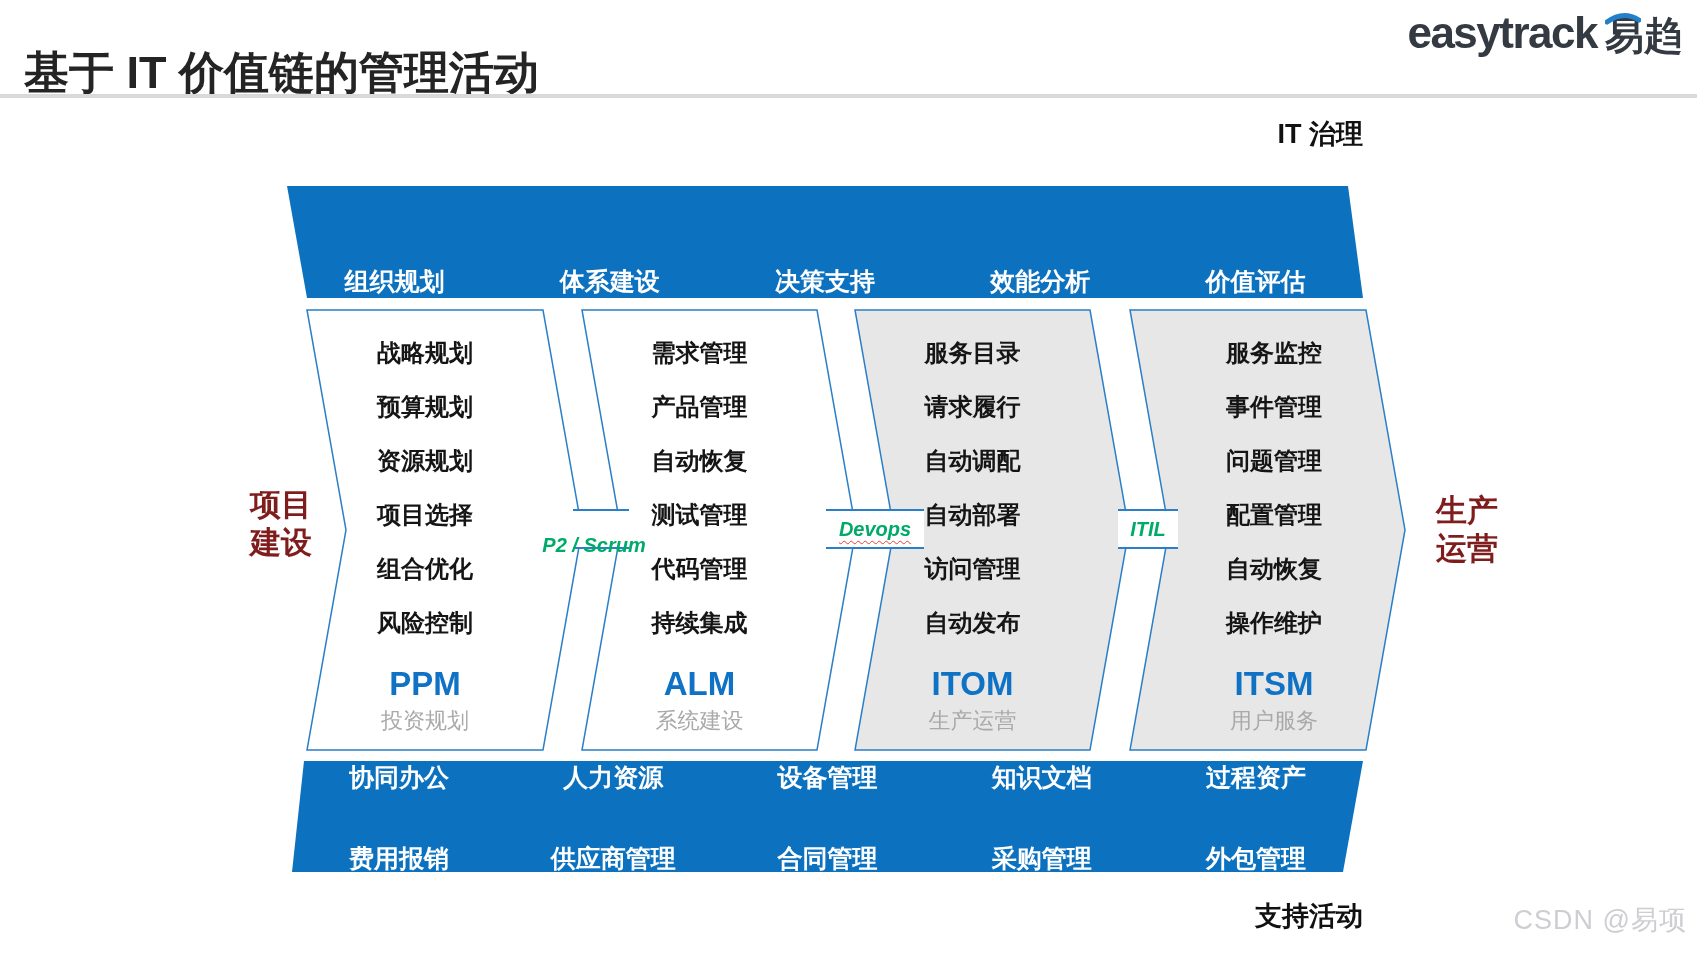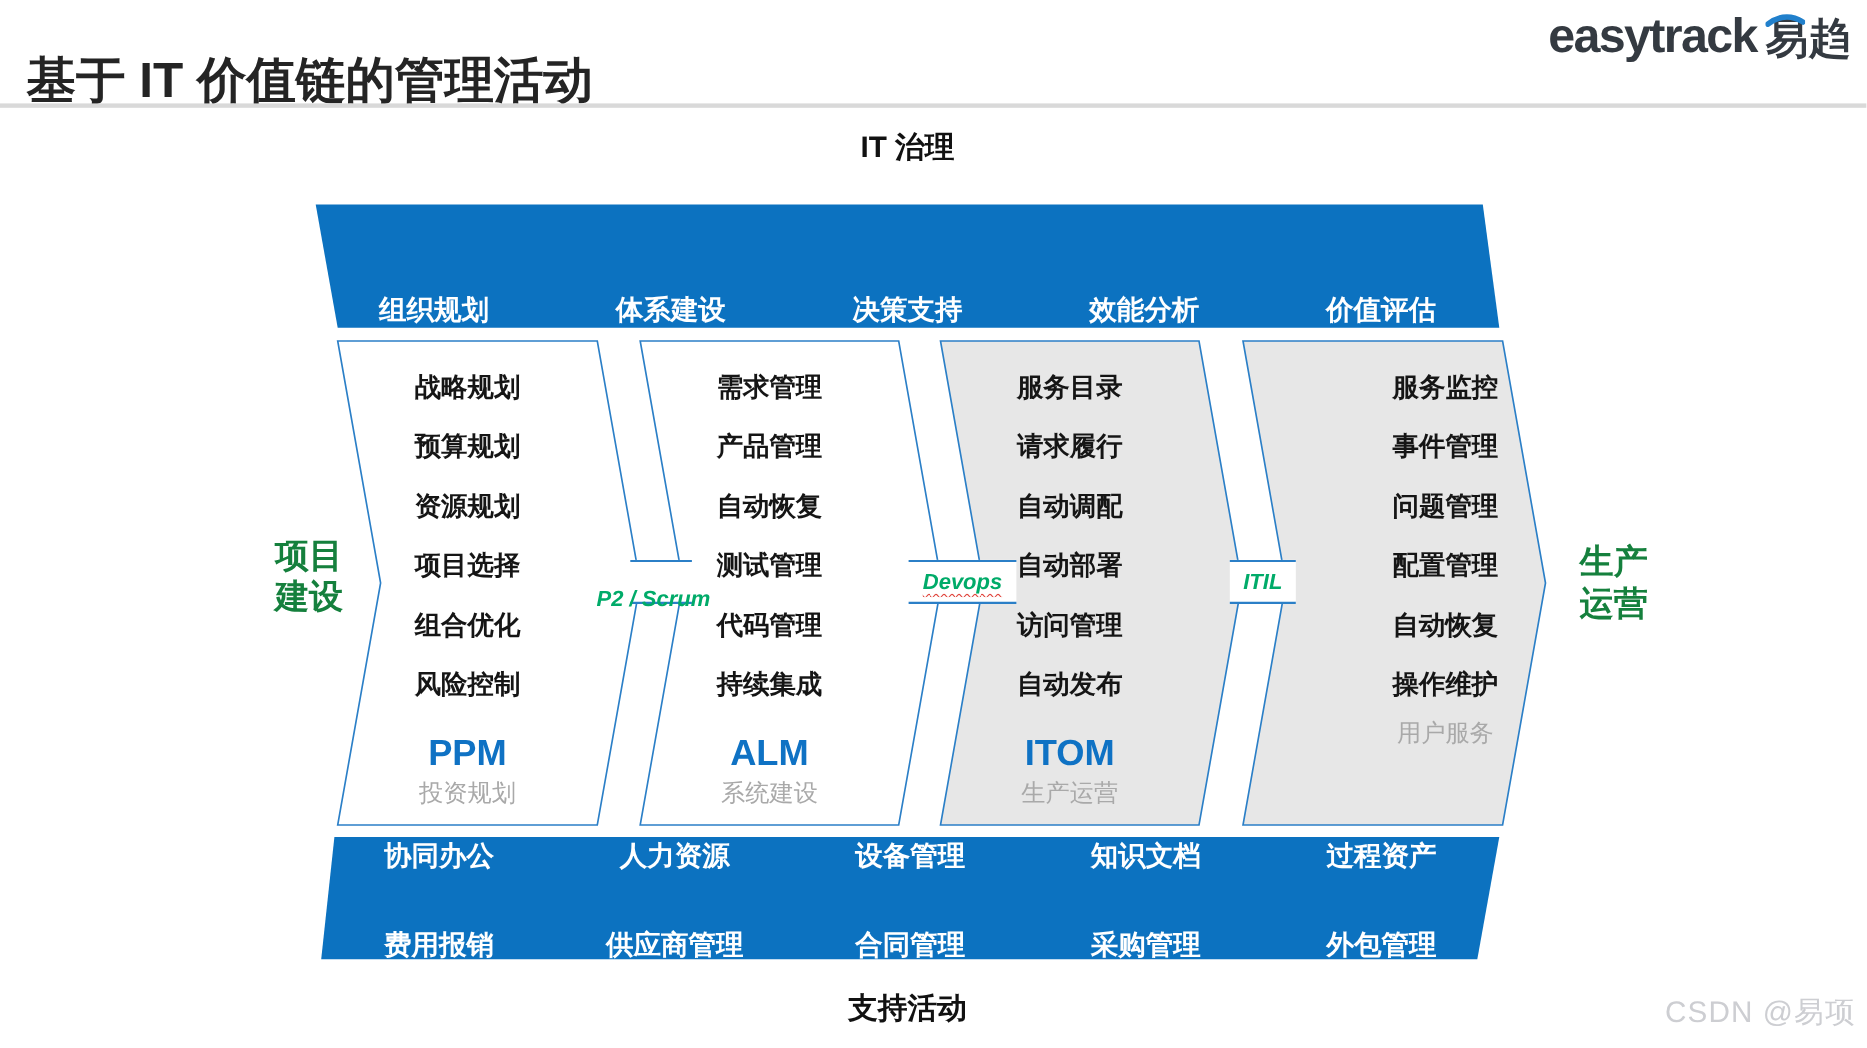--- a/index.html
+++ b/index.html
@@ -11,21 +11,21 @@
 
   
   #page-title{left:24px;top:10px;font-size:45px;font-weight:800;color:#242424;letter-spacing:0px;white-space:nowrap;margin-top:33px;}
   #logo{right:14px;top:11px;display:flex;align-items:flex-end;color:#343a41;}
   #logo .latin{font-size:44px;font-weight:700;letter-spacing:-1.5px;line-height:1;}
   #logo .cjk{position:relative;font-size:39px;font-weight:700;line-height:1;margin-left:8px;}
   #logo .cjk svg{position:absolute;left:0px;top:-4px;}
   #header-rule{left:0;top:94px;width:1697px;height:4px;background:#d9d9d9;}
 
   
-  .zone-label{left:287px;width:1076px;text-align:center;font-size:27px;font-weight:800;color:#111111;}
+  .zone-label{left:287px;width:1076px;text-align:right;font-size:27px;font-weight:800;color:#111111;}
   #it-governance-label{top:116px;}
   #support-activities-label{top:898px;}
 
   
   #shapes{left:0;top:0;}
   .band{fill:#0c72c0;}
   .col-white{fill:#ffffff;stroke:#2b7fc7;stroke-width:1.5;}
   .col-gray{fill:#e7e7e7;stroke:#2b7fc7;stroke-width:1.5;}
   .conn-rect{fill:#ffffff;}
   .conn-line{stroke:#2b7fc7;stroke-width:2;}
@@ -42,21 +42,21 @@
   .col-item{line-height:54px;font-size:24px;font-weight:700;color:#151515;white-space:nowrap;}
   .col-acronym{margin-top:14px;line-height:40px;font-size:33px;font-weight:800;color:#0f72c4;}
   .col-subtitle{line-height:34px;font-size:22px;font-weight:400;color:#a9a9a9;}
 
   
   .connector-label{top:511px;height:36px;line-height:36px;transform:translateX(-50%);
     font-size:20px;font-weight:700;font-style:italic;color:#00ab69;white-space:nowrap;text-align:center;}
   .squiggle{text-decoration-line:underline;text-decoration-style:wavy;text-decoration-color:#e0443c;text-decoration-thickness:1px;text-underline-offset:4px;}
 
   
-  .side-label{width:110px;text-align:center;font-size:31px;font-weight:800;color:#15803d;line-height:38px;}
+  .side-label{width:110px;text-align:center;font-size:31px;font-weight:800;color:#7f1d1d;line-height:38px;}
   #side-label-left{left:226px;top:486px;}
   #side-label-right{left:1412px;top:492px;}
 
   
   #watermark{right:10px;top:902px;font-size:27px;color:#cdced2;letter-spacing:1px;white-space:nowrap;}
 </style>
 </head>
 <body>
 
 <div id="stage">
@@ -132,27 +132,28 @@
     <div class="col-item">服务目录</div>
     <div class="col-item">请求履行</div>
     <div class="col-item">自动调配</div>
     <div class="col-item">自动部署</div>
     <div class="col-item">访问管理</div>
     <div class="col-item">自动发布</div>
     <div class="col-acronym">ITOM</div>
     <div class="col-subtitle">生产运营</div>
   </div>
 
-  <div class="abs col-text" style="left:1196px;width:236px;">
+  <div class="abs col-text" style="left:1156px;width:236px;">
     <div class="col-item">服务监控</div>
     <div class="col-item">事件管理</div>
     <div class="col-item">问题管理</div>
     <div class="col-item">配置管理</div>
     <div class="col-item">自动恢复</div>
     <div class="col-item">操作维护</div>
+    <div class="col-acronym">ITSM</div>
     <div class="col-subtitle">用户服务</div>
   </div>
 
   <div class="abs connector-label" style="left:594px;margin-top:16px;">P2 / Scrum</div>
   <div class="abs connector-label squiggle" style="left:875px;">Devops</div>
   <div class="abs connector-label" style="left:1148px;">ITIL</div>
 
   <div class="abs side-label" id="side-label-left">
     <div>项目</div>
     <div>建设</div>

